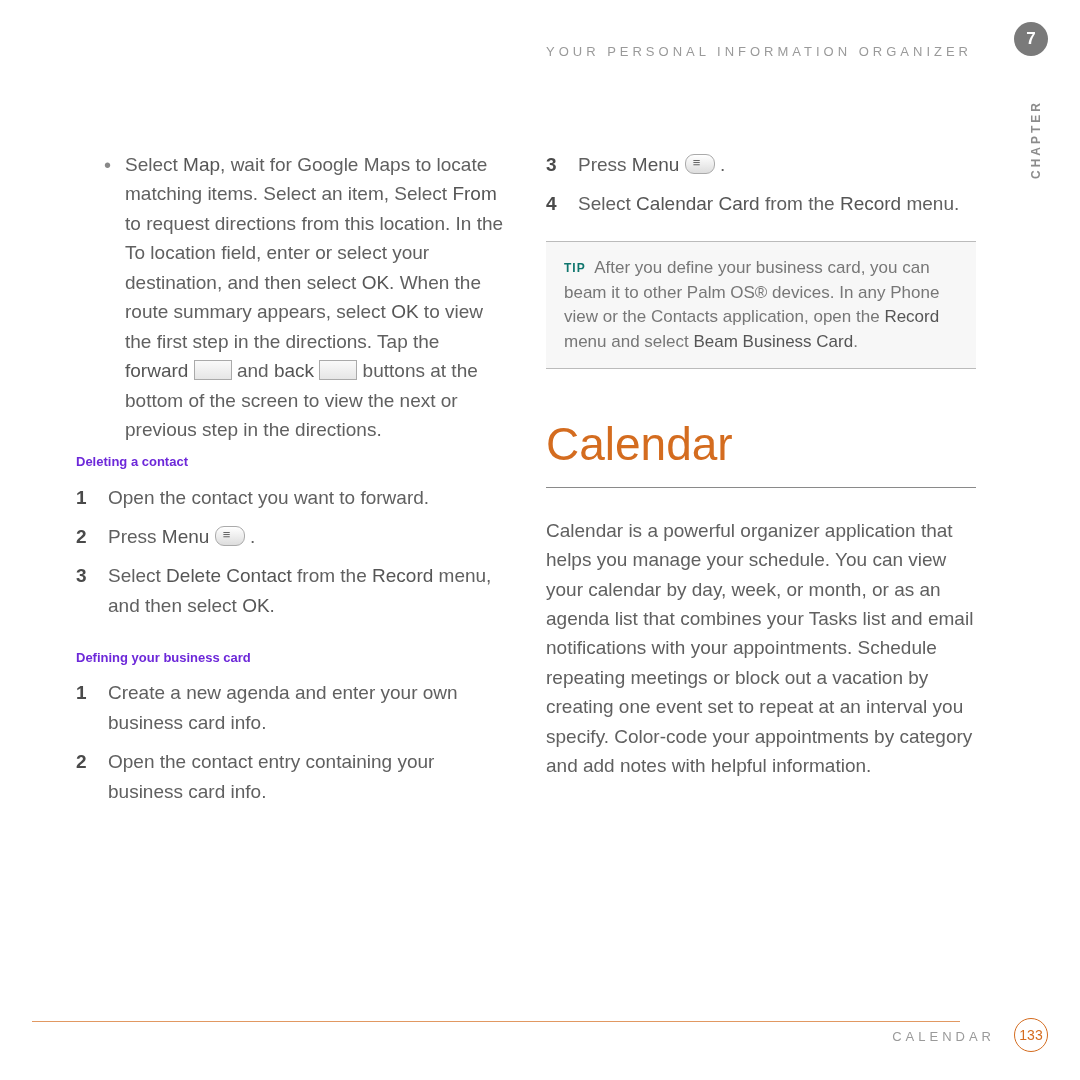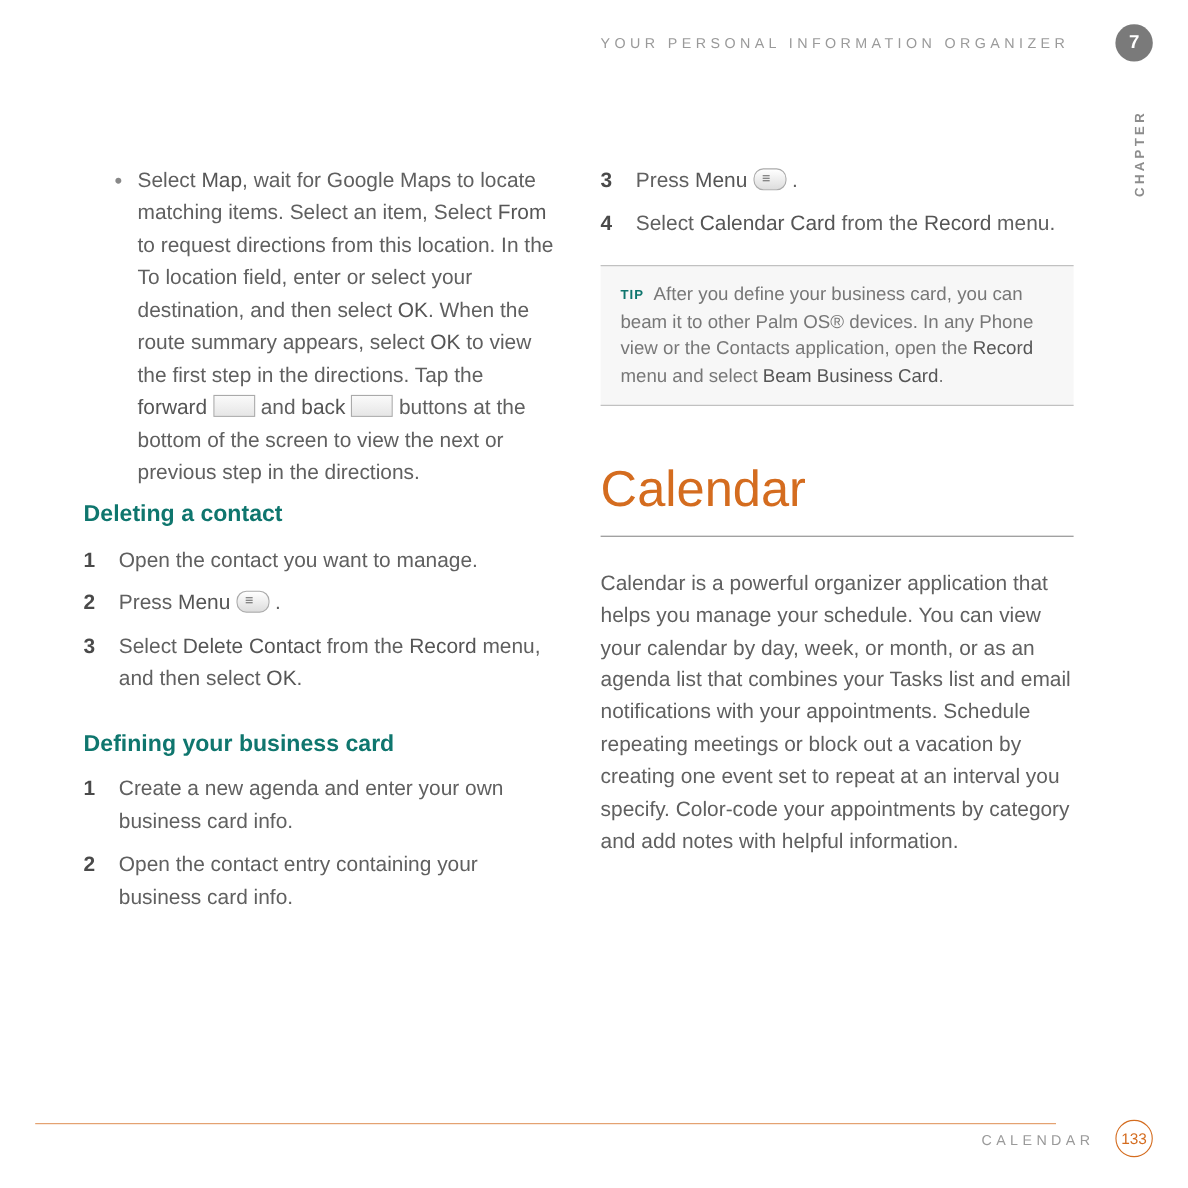--- a/index.html
+++ b/index.html
@@ -14,21 +14,21 @@
     overflow: hidden;
   }
   .page {
     position: relative;
     width: 1080px;
     height: 1080px;
     box-sizing: border-box;
   }
   .header-title {
     position: absolute;
-    top: 32px;
+    top: 44px;
     right: 78px; 
     font-size: 13px;
     letter-spacing: 4px;
     color: #9a9a9a;
     padding-right: 30px;
   }
   .chapter-badge {
     position: absolute;
     top: 22px;
     right: 32px;
@@ -90,23 +90,23 @@
     color: #777;
   }
   .tip-label {
     color: #0f766e;
     font-weight: bold;
     font-size: 12px;
     letter-spacing: 1px;
     vertical-align: 1px;
   }
   h3.sub {
-    font-size: 21px;
-    font-weight: bold;
-    color: #0f766e;
+    font-size: 13px;
+    font-weight: bold;
+    color: #6d28d9;
     margin: 8px 0 10px 0;
   }
   ol.steps {
     list-style: none;
     padding: 0;
     margin: 0;
     counter-reset: step;
   }
   ol.steps > li {
     display: flex;
@@ -201,21 +201,21 @@
           <span class="icon-btn"></span><span> and </span><span class="b">back</span>
           <span class="icon-btn"></span><span> buttons at the bottom of the screen to view the next or previous step in the directions.</span>
         </div>
       </div>
 
 
       <h3 class="sub">Deleting a contact</h3>
       <ol class="steps">
         <li>
           <span class="num">1</span>
-          <span>Open the contact you want to manage.</span>
+          <span>Open the contact you want to forward.</span>
         </li>
         <li>
           <span class="num">2</span>
           <span>
             <span>Press </span><span class="b">Menu</span>
             <span class="icon-chip"></span><span> .</span>
           </span>
         </li>
         <li>
           <span class="num">3</span>

